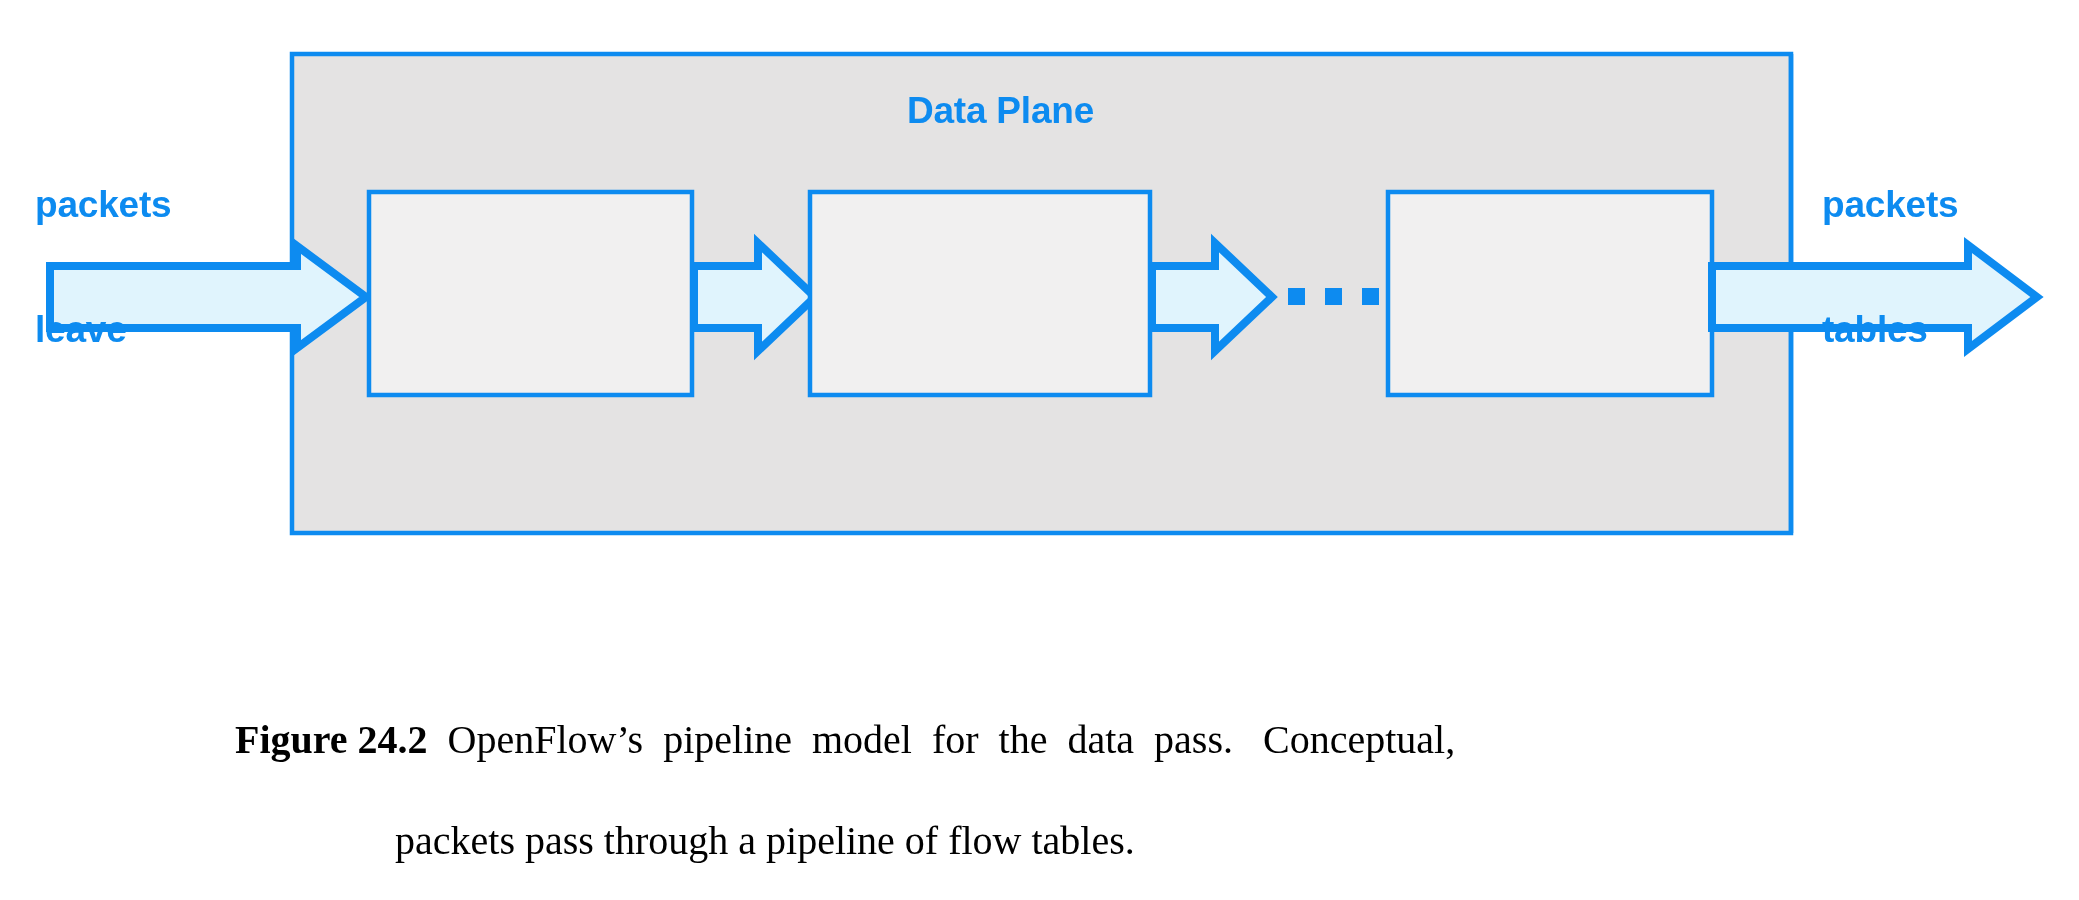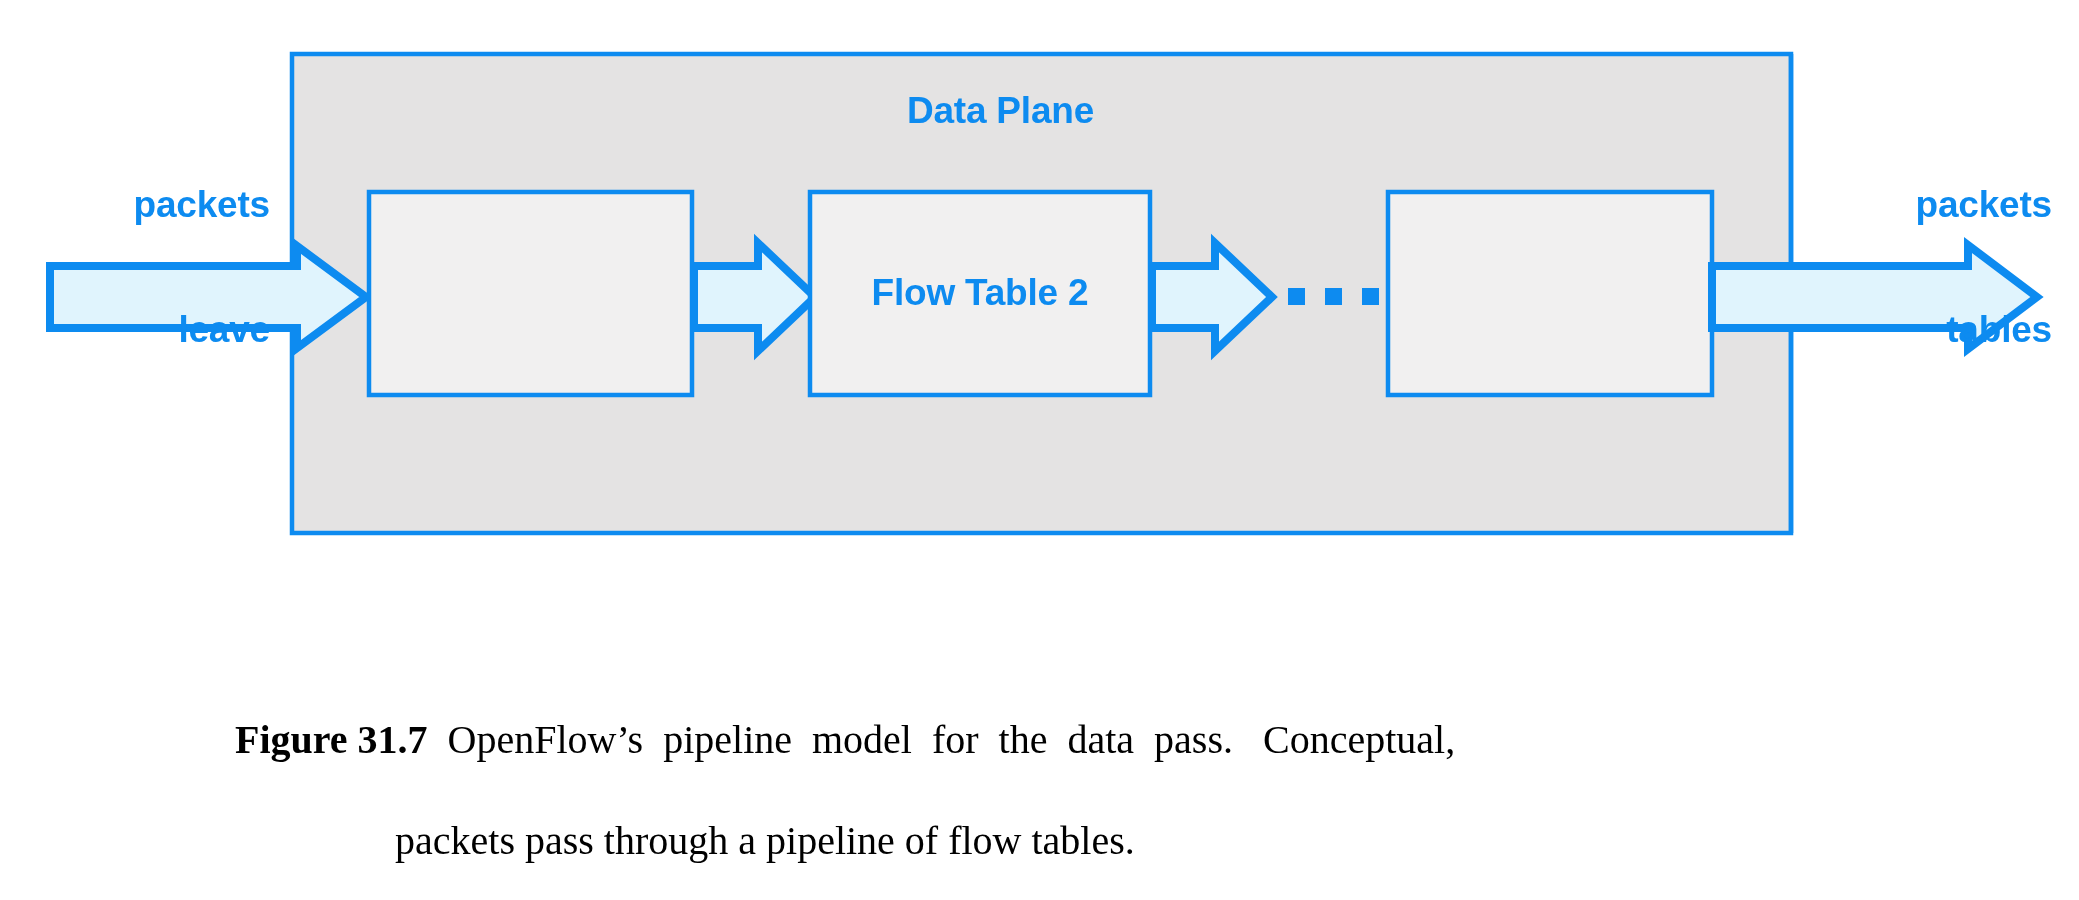--- a/index.html
+++ b/index.html
@@ -61,21 +61,21 @@
   .table-label {
     top: 272px;
     text-align: center;
     font-size: 37px;
   }
   #ft-label-0 { left: 369px; width: 323px; }
   #ft-label-1 { left: 810px; width: 340px; }
   #ft-label-2 { left: 1388px; width: 324px; }
 
   .edge-label {
-    text-align: right;
+    text-align: left;
     font-size: 37px;
     line-height: 1.13;
   }
   #packets-arrive-label { left: 35px;  top: 100px; width: 235px; }
   #packets-leave-label  { left: 1822px; top: 100px; width: 230px; }
 
   
   #caption {
     position: absolute;
     left: 235px;
@@ -141,20 +141,19 @@
   <div class="dg-label edge-label" id="packets-arrive-label">
     <div>packets</div>
     <div>leave</div>
   </div>
 
   <div class="dg-label edge-label" id="packets-leave-label">
     <div>packets</div>
     <div>tables</div>
   </div>
 
-  <div class="dg-label table-label" id="ft-label-1">Flow Table 2</div>
 
   <div id="caption">
-    <span class="cap-line" id="caption-line-1"><span id="caption-figure-number">Figure 31.7</span><span>  OpenFlow’s  pipeline  model  for  the  data  pass.   Conceptual,</span></span>
+    <span class="cap-line" id="caption-line-1"><span id="caption-figure-number">Figure 24.2</span><span>  OpenFlow’s  pipeline  model  for  the  data  pass.   Conceptual,</span></span>
     <span class="cap-line" id="caption-line-2">packets pass through a pipeline of flow tables.</span>
   </div>
 
 </div>
 
 </body></html>

